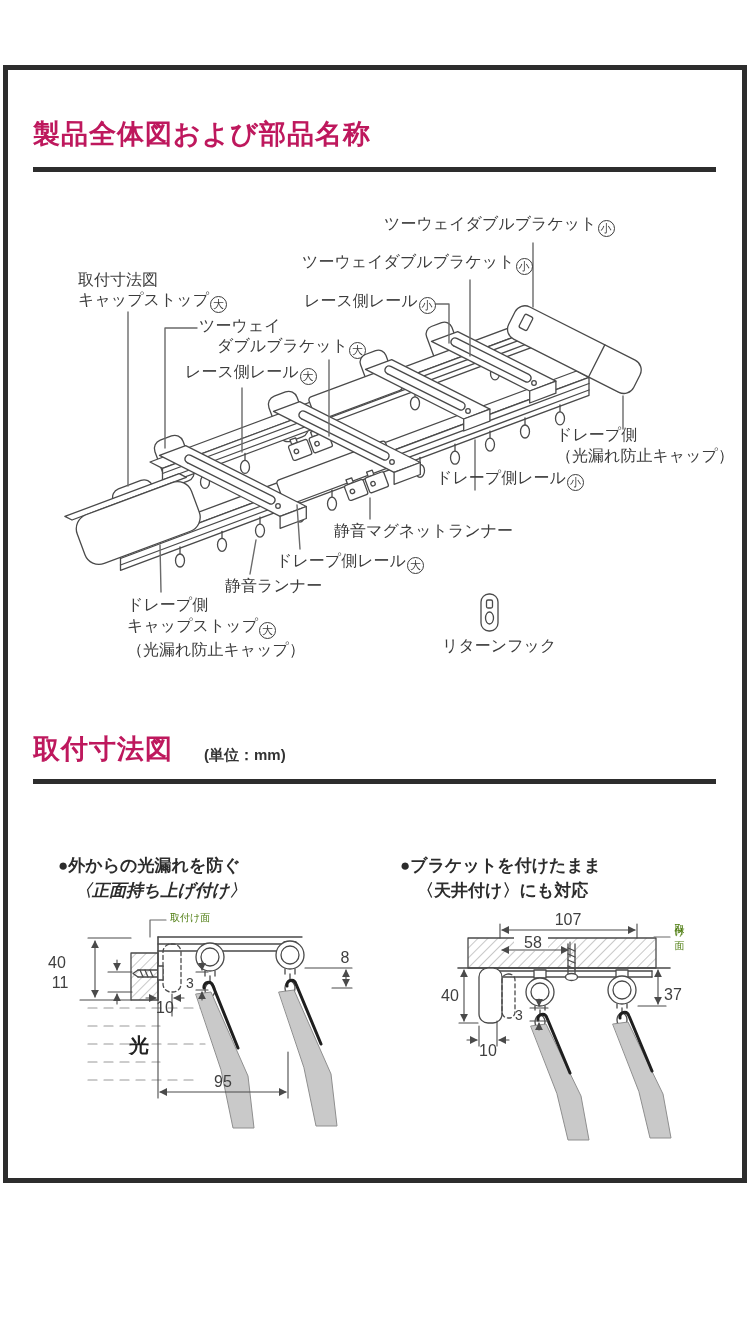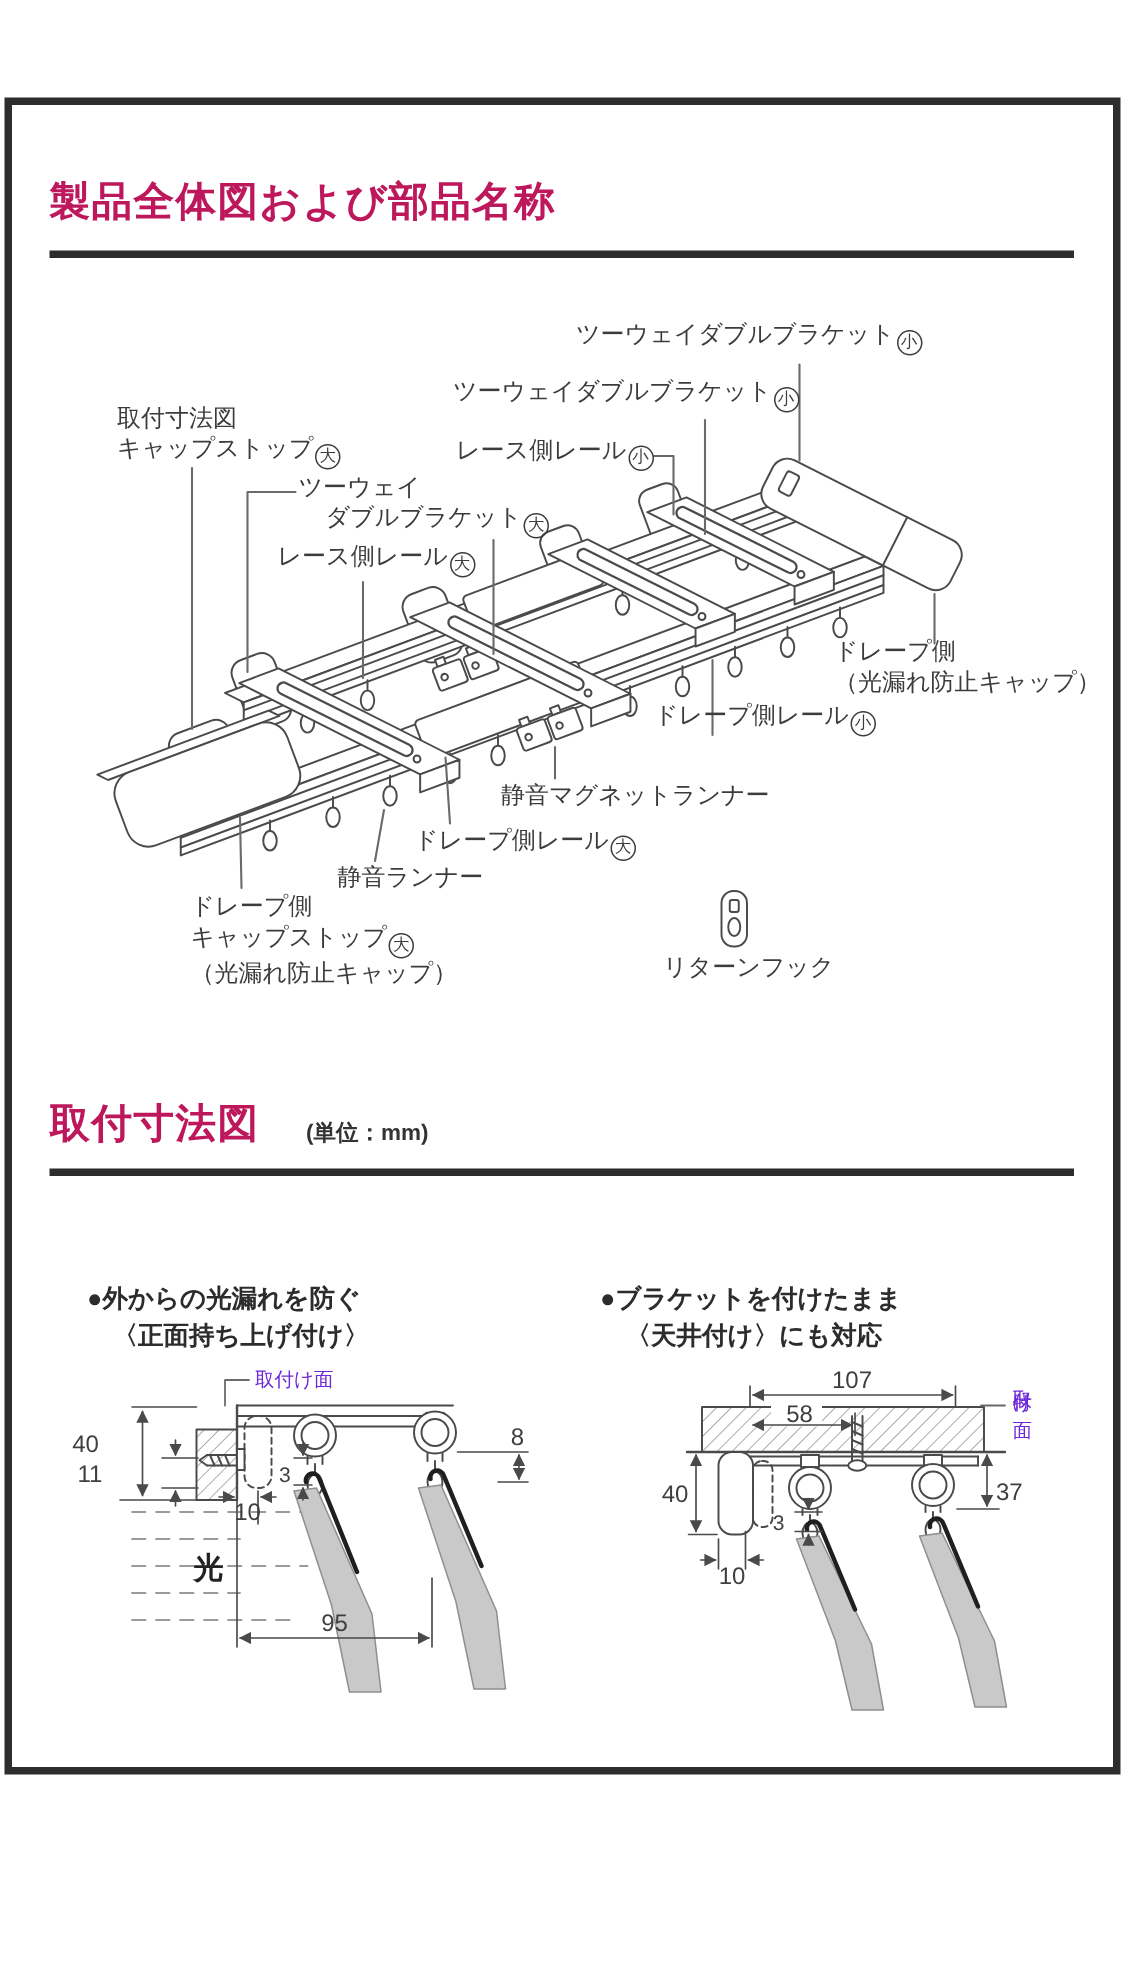--- a/index.html
+++ b/index.html
@@ -12,21 +12,21 @@
   .title{font-size:27px;font-weight:700;color:#be185d;letter-spacing:1px;}
   .rule{position:absolute;left:33px;width:683px;height:5px;background:#2d2d2d;z-index:2;}
   .unit{font-size:15px;font-weight:700;color:#333;margin-left:32px;}
   .plabel{font-size:16px;line-height:20px;color:#3c3c3c;}
   .plabel .ln{display:block;}
   .ind{padding-left:18px;}
   .circ{display:inline-block;width:17px;height:17px;border:1.5px solid #3c3c3c;
         border-radius:50%;font-size:11px;line-height:14px;text-align:center;
         vertical-align:-3px;margin-left:1px;box-sizing:border-box;}
   .dhead{font-size:17px;font-weight:700;color:#2c2c2c;line-height:25px;}
-  .slabel{font-size:13px;color:#6d28d9;}
+  .slabel{font-size:10px;color:#4d7c0f;}
   .vtext{writing-mode:vertical-rl;letter-spacing:2px;height:80px;}
   .light{font-size:20px;font-weight:700;color:#222;}
   svg text{font-family:"Liberation Sans","DejaVu Sans",sans-serif;font-size:16px;
            fill:#3f3f3f;stroke:none;}
   svg text.d3{font-size:14px;}
 </style>
 </head>
 <body>
 
 <div class="frame"></div>
@@ -410,21 +410,21 @@
 <div class="txt plabel" style="left:442px;top:636px;">
   <span>リターンフック</span>
 </div>
 
 <div class="txt title" style="left:33px;top:731px;">取付寸法図</div>
 <div class="txt unit" style="left:172px;top:746px;">(単位：mm)</div>
 <div class="rule" style="top:779px;"></div>
 
 <div class="txt dhead" style="left:58px;top:853px;">
   <span>●</span><span>外からの光漏れを防ぐ</span><br>
-  <span style="padding-left:17px;">〈正面持ち上げ付け〉</span>
+  <span style="padding-left:17px;font-style:italic;">〈正面持ち上げ付け〉</span>
 </div>
 
 <div class="txt dhead" style="left:400px;top:853px;">
   <span>●</span><span>ブラケットを付けたまま</span><br>
   <span style="padding-left:17px;">〈天井付け〉にも対応</span>
 </div>
 
 <div class="txt slabel" style="left:170px;top:911px;">取付け面</div>
 <div class="txt slabel vtext" style="left:672px;top:916px;">取付け面</div>
 <div class="txt light" style="left:129px;top:1032px;">光</div>

